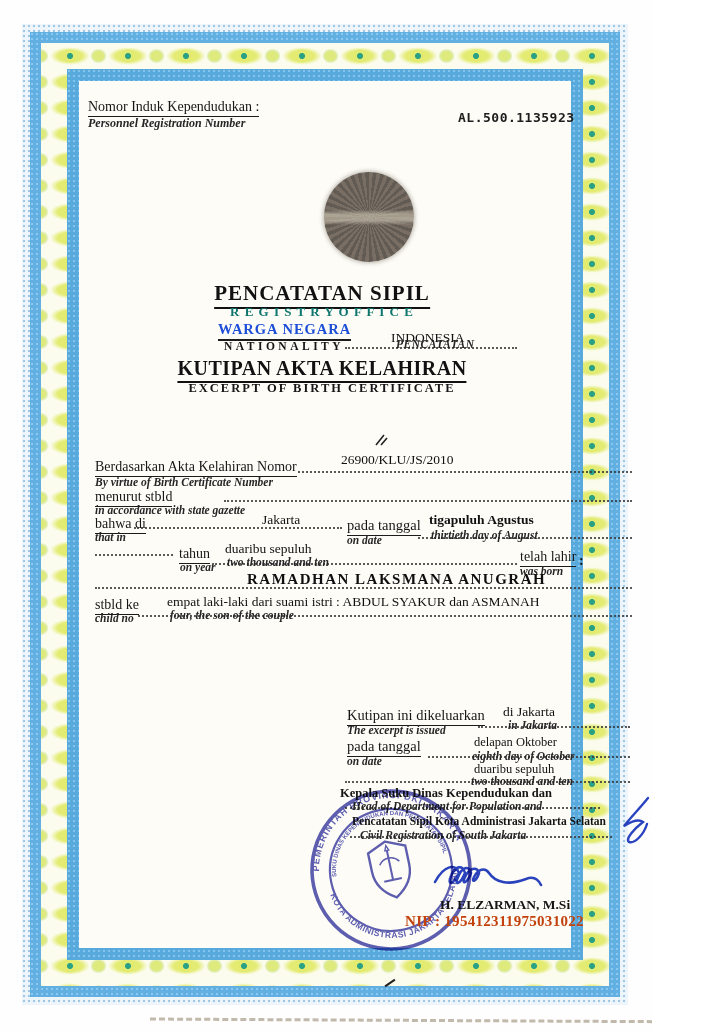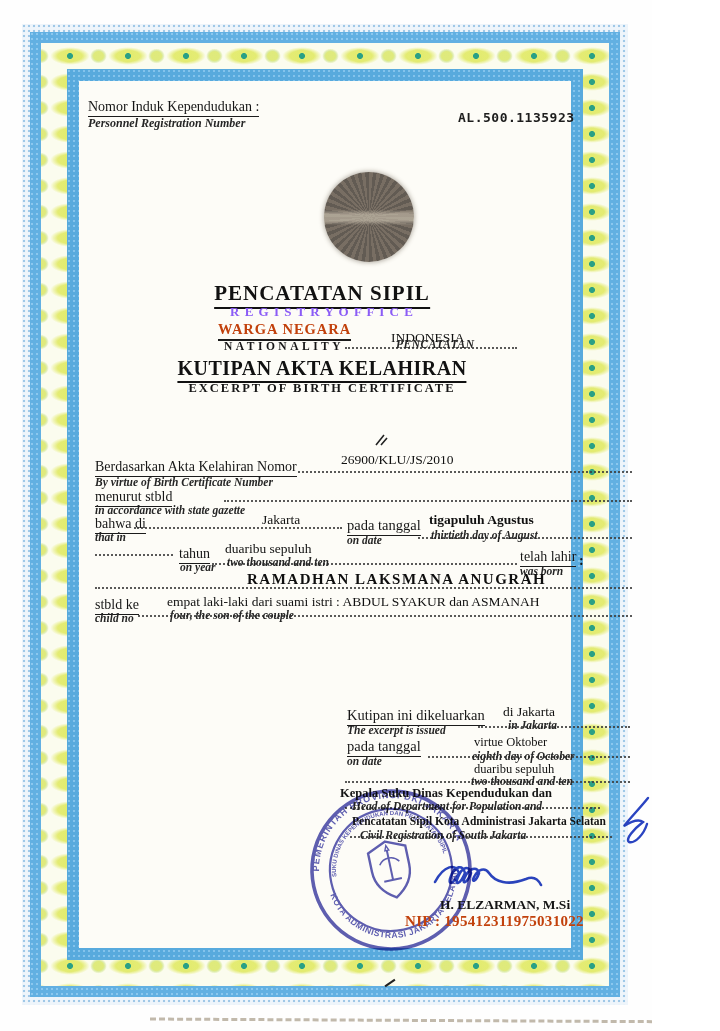--- a/index.html
+++ b/index.html
@@ -30,24 +30,24 @@
   .abs{position:absolute;}
   .id{font-size:14px;color:#161616;white-space:nowrap;}
   .en{font-size:11.5px;font-style:italic;font-weight:bold;color:#262626;white-space:nowrap;}
   .val{font-size:13.5px;color:#101010;white-space:nowrap;}
   .u{border-bottom:1.5px solid #1b1b1b;padding-bottom:1px;}
   .dots{position:absolute;height:0;border-bottom:2px dotted #3d3d3d;opacity:.85;}
   .h1{font-weight:bold;font-size:21px;letter-spacing:1px;color:#111;
       border-bottom:2.5px solid #111;padding-bottom:1px;white-space:nowrap;}
   .h1b{font-weight:bold;font-size:20px;letter-spacing:.5px;color:#111;
       border-bottom:2.5px solid #111;padding-bottom:1px;white-space:nowrap;}
-  .hsub{font-weight:bold;font-size:13px;letter-spacing:5px;color:#8b5cf6;white-space:nowrap;}
+  .hsub{font-weight:bold;font-size:13px;letter-spacing:5px;color:#0f766e;white-space:nowrap;}
   .hsub2{font-weight:bold;font-size:12.5px;letter-spacing:2px;color:#161616;white-space:nowrap;}
   .capsp{font-weight:bold;font-size:11.5px;letter-spacing:3.5px;color:#161616;white-space:nowrap;}
-  .wneg{font-weight:bold;font-size:14.5px;letter-spacing:1px;color:#c2410c;white-space:nowrap;}
+  .wneg{font-weight:bold;font-size:14.5px;letter-spacing:1px;color:#1d4ed8;white-space:nowrap;}
   .name{font-weight:bold;font-size:15px;letter-spacing:1.5px;color:#0e0e0e;white-space:nowrap;}
   .mono{font-family:"DejaVu Sans Mono",monospace;font-weight:bold;font-size:13px;
         letter-spacing:.5px;color:#1d1d1d;white-space:nowrap;}
   .off{font-weight:bold;font-size:12.5px;color:#141414;white-space:nowrap;}
   .off2{font-weight:bold;font-size:11.5px;color:#141414;white-space:nowrap;}
   .sigline{font-weight:bold;font-size:13.5px;color:#141414;white-space:nowrap;}
   .nip{font-weight:bold;font-size:15px;color:#c2410c;white-space:nowrap;letter-spacing:.3px;}
   
   .seal{position:absolute;left:324px;top:172px;width:90px;height:90px;border-radius:50%;
      background:
@@ -144,21 +144,21 @@
   <span class="abs en" style="left:95px;top:612px;">child no</span>
   <span class="abs en" style="left:170px;top:609px;">four, the son of the couple</span>
 
   <span class="abs id u" style="left:347px;top:707px;font-size:14.5px;">Kutipan ini dikeluarkan</span>
   <span class="abs val" style="left:503px;top:704px;">di Jakarta</span>
   <span class="abs en" style="left:347px;top:724px;">The excerpt is issued</span>
   <div class="dots" style="left:478px;top:726px;width:152px;"></div>
   <span class="abs en" style="left:508px;top:719px;">in Jakarta</span>
 
   <span class="abs id u" style="left:347px;top:738px;font-size:14.5px;">pada tanggal</span>
-  <span class="abs val" style="left:474px;top:735px;font-size:12.5px;">virtue Oktober</span>
+  <span class="abs val" style="left:474px;top:735px;font-size:12.5px;">delapan Oktober</span>
   <span class="abs en" style="left:347px;top:755px;">on date</span>
   <div class="dots" style="left:428px;top:756px;width:202px;"></div>
   <span class="abs en" style="left:472px;top:750px;">eighth day of October</span>
 
   <span class="abs val" style="left:474px;top:762px;font-size:12.5px;">duaribu sepuluh</span>
   <div class="dots" style="left:345px;top:781px;width:285px;"></div>
   <span class="abs en" style="left:471px;top:775px;">two thousand and ten</span>
 
   <span class="abs off" style="left:340px;top:786px;">Kepala Suku Dinas Kependudukan dan</span>
   <div class="dots" style="left:345px;top:807px;width:255px;"></div>

